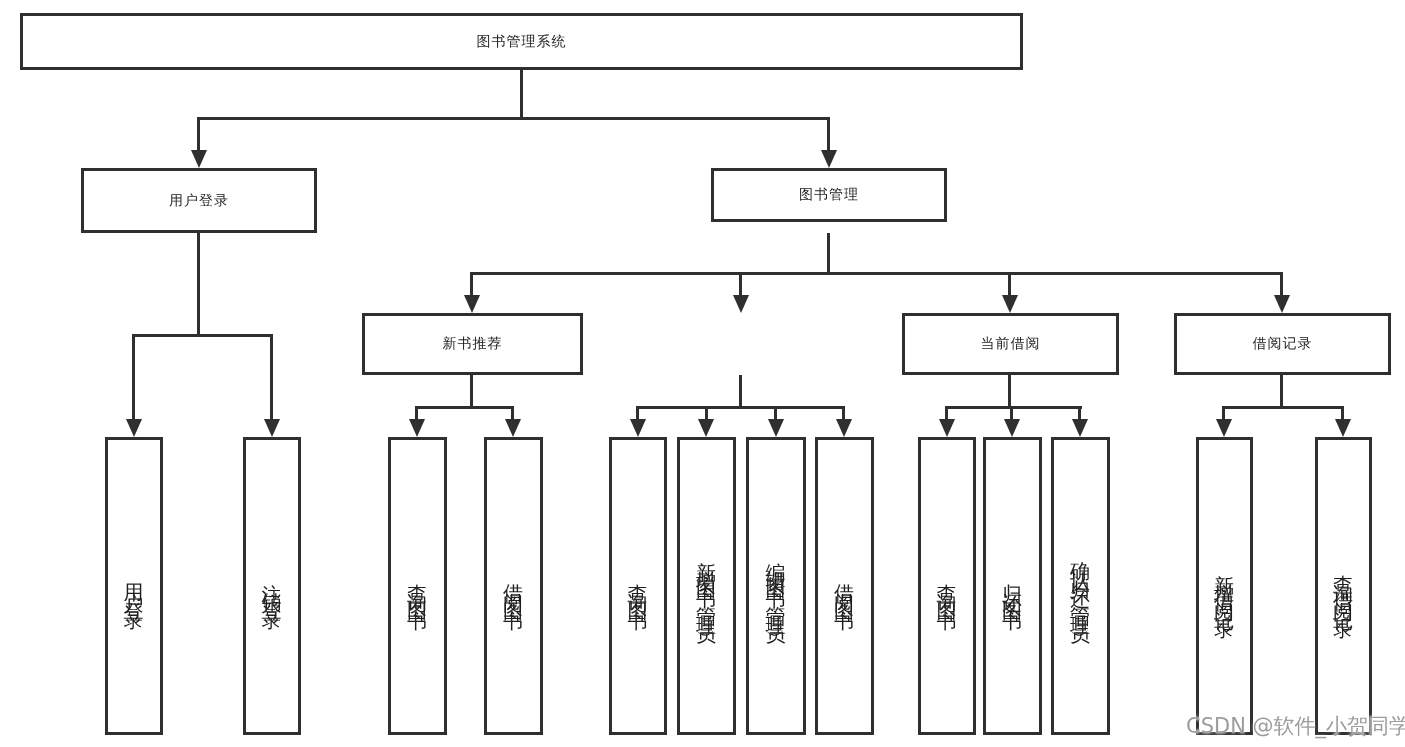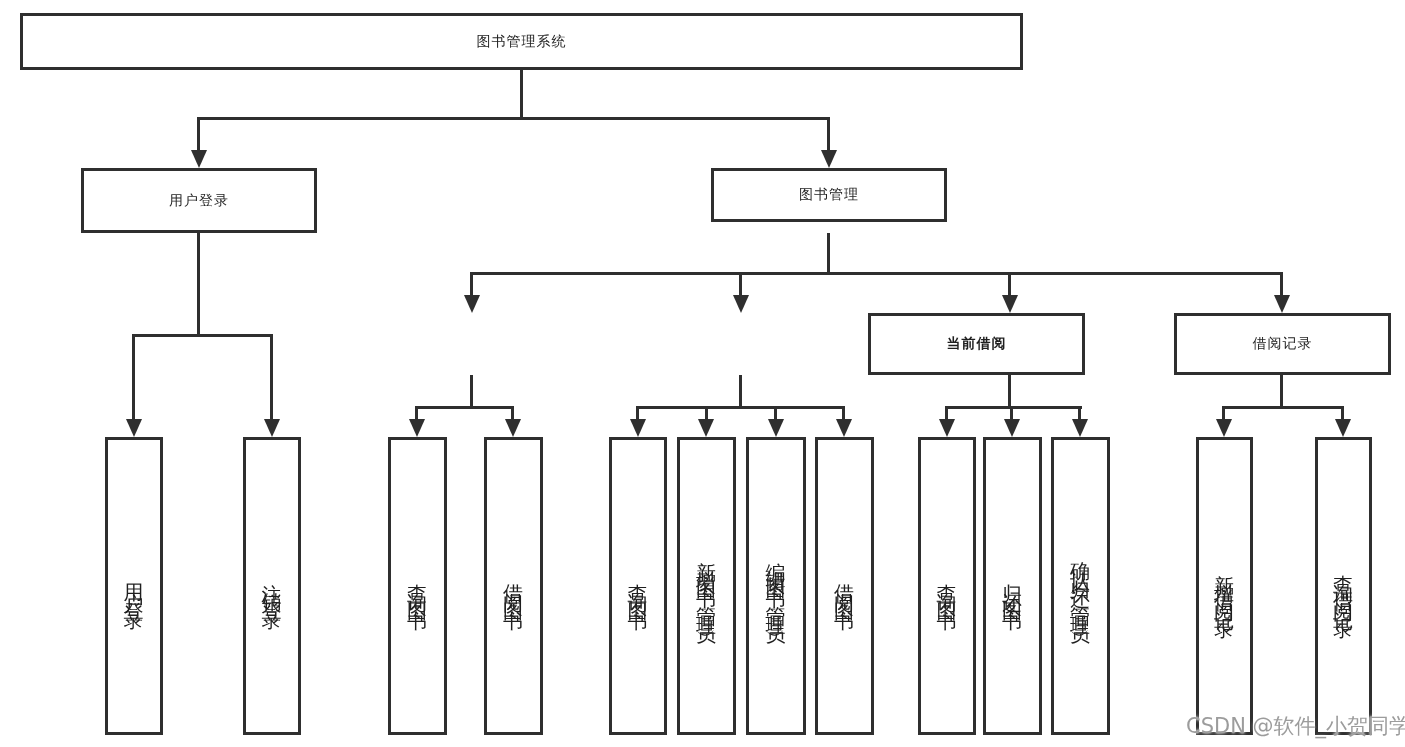--- a/index.html
+++ b/index.html
@@ -87,21 +87,24 @@
   <div class="hline" style="left:470px;top:272px;width:813px;"></div>
   <div class="vline" style="left:470px;top:272px;height:25px;"></div>
   <div class="arrowhead" style="left:464px;top:295px;"></div>
   <div class="vline" style="left:739px;top:272px;height:25px;"></div>
   <div class="arrowhead" style="left:733px;top:295px;"></div>
   <div class="vline" style="left:1008px;top:272px;height:25px;"></div>
   <div class="arrowhead" style="left:1002px;top:295px;"></div>
   <div class="vline" style="left:1280px;top:272px;height:25px;"></div>
   <div class="arrowhead" style="left:1274px;top:295px;"></div>
 
-  <div class="box hbox" style="left:868px;top:313px;width:217px;height:62px;font-weight:bold;">
+  <div class="box hbox" style="left:362px;top:313px;width:221px;height:62px;">
+    <span>新书推荐</span>
+  </div>
+  <div class="box hbox" style="left:902px;top:313px;width:217px;height:62px;">
     <span>当前借阅</span>
   </div>
   <div class="box hbox" style="left:1174px;top:313px;width:217px;height:62px;">
     <span>借阅记录</span>
   </div>
 
   <div class="vline" style="left:470px;top:375px;height:34px;"></div>
   <div class="hline" style="left:415px;top:406px;width:99px;"></div>
   <div class="vline" style="left:415px;top:406px;height:15px;"></div>
   <div class="arrowhead" style="left:409px;top:419px;"></div>

